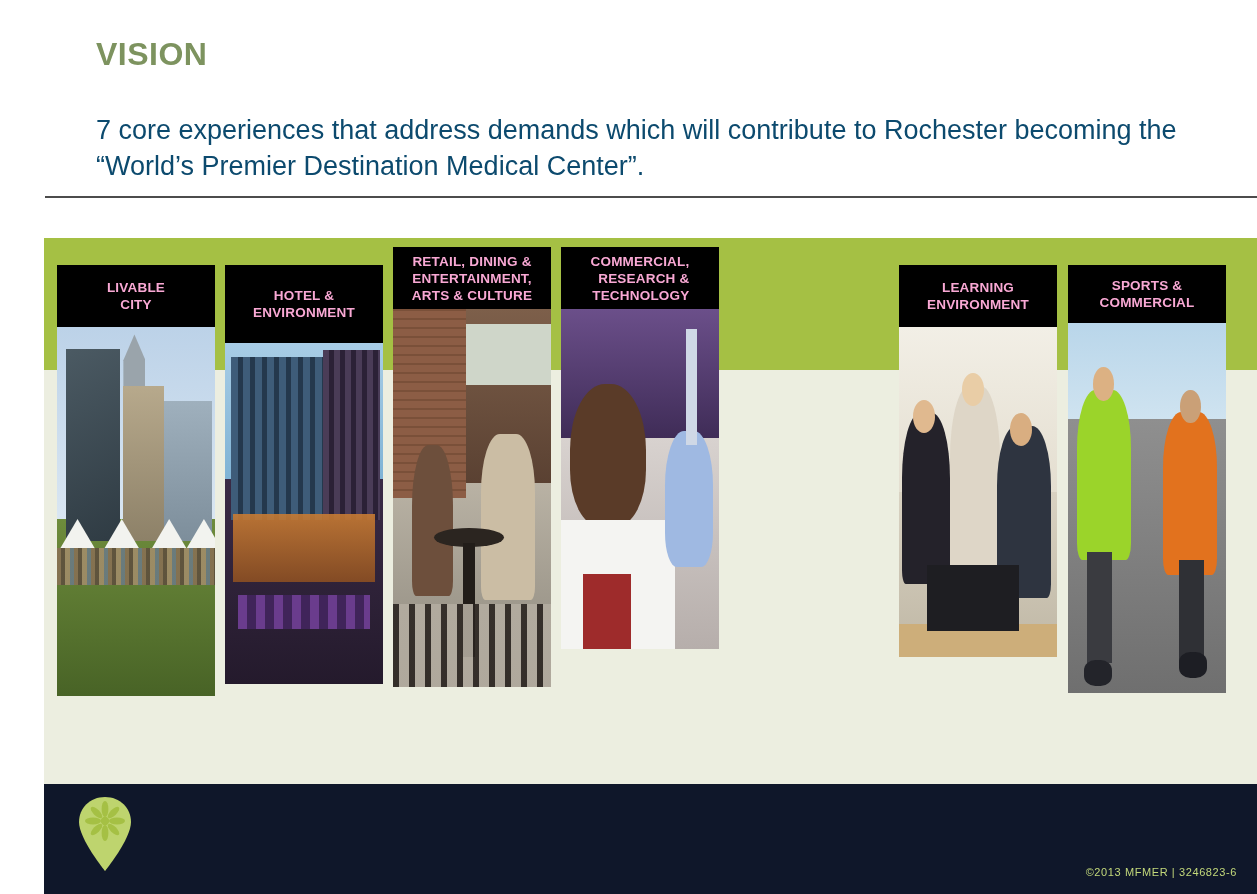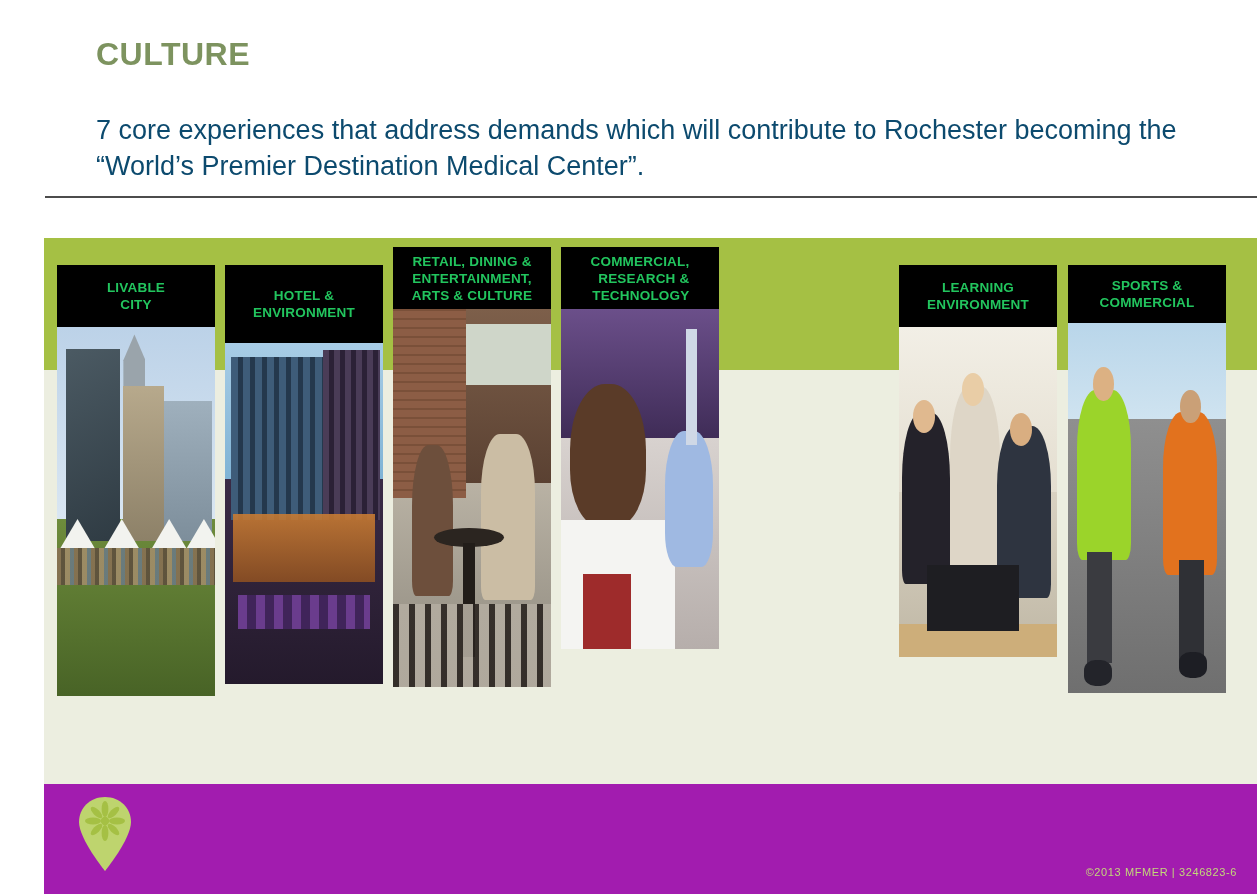--- a/index.html
+++ b/index.html
@@ -69,21 +69,21 @@
     top: 0;
     width: 100%;
     height: 100%;
   }
   .col {
     position: absolute;
     top: 9px;
   }
   .col-header {
     background: #000000;
-    color: #22c55e;
+    color: #f9a8d4;
     font-size: 13.5px;
     font-weight: bold;
     line-height: 17px;
     letter-spacing: 0.2px;
     text-align: center;
     display: flex;
     align-items: center;
     justify-content: center;
     box-sizing: border-box;
     padding: 8px 2px;
@@ -182,21 +182,21 @@
   .ph-sports .sh1 { position:absolute; left:10%; bottom:2%; width:18%; height:7%; background:#23242a; border-radius:40%; }
   .ph-sports .sh2 { position:absolute; right:12%; bottom:4%; width:18%; height:7%; background:#1d1e24; border-radius:40%; }
 
   
   .footer-bar {
     position: absolute;
     left: 44px;
     top: 784px;
     width: 1213px;
     height: 110px;
-    background: #a21caf;
+    background: #0f172a;
   }
   .footer-logo {
     position: absolute;
     left: 30px;
     top: 10px;
     width: 62px;
     height: 80px;
   }
   .pin {
     position: absolute;
@@ -210,21 +210,21 @@
     bottom: 16px;
     font-size: 11px;
     letter-spacing: 0.6px;
     color: #c2d87a;
     white-space: nowrap;
   }
 </style>
 </head>
 <body>
 
-<div class="slide-title">CULTURE</div>
+<div class="slide-title">VISION</div>
 <div class="slide-subtitle">7 core experiences that address demands which will contribute to Rochester becoming the “World’s Premier Destination Medical Center”.</div>
 <div class="title-rule"></div>
 
 <div class="panel">
   <div class="panel-green-top"></div>
 
   <div class="columns">
 
     <div class="col" style="left:13px; width:158px;">
       <div class="col-header" style="height:62px; margin-top:18px;">

